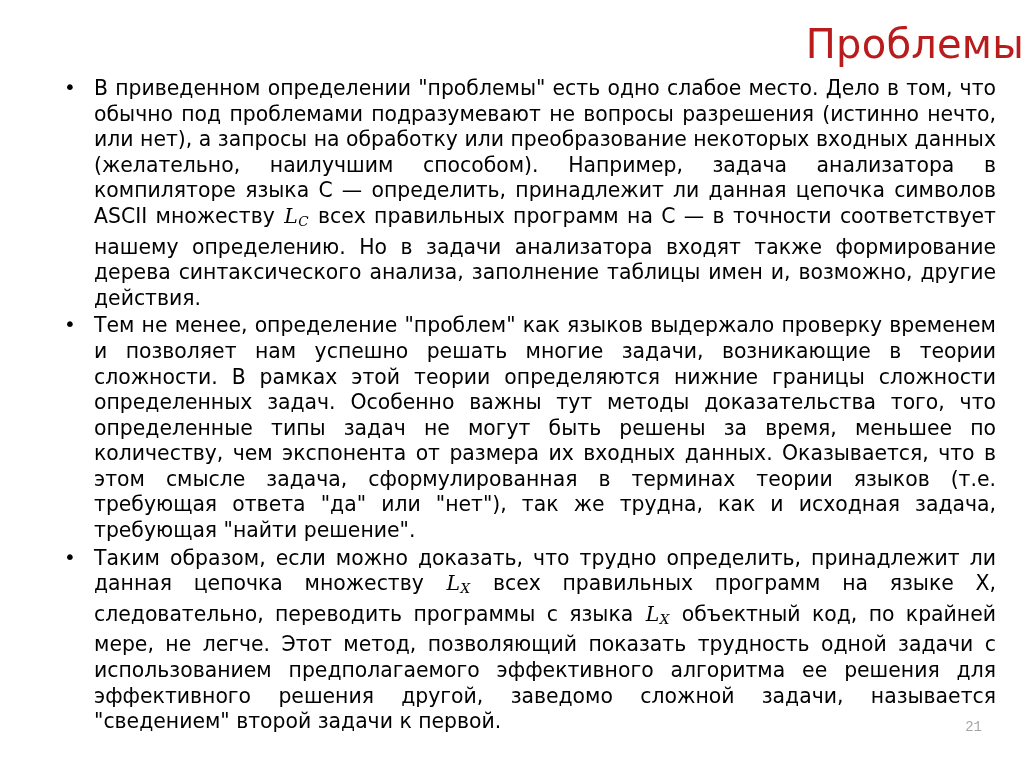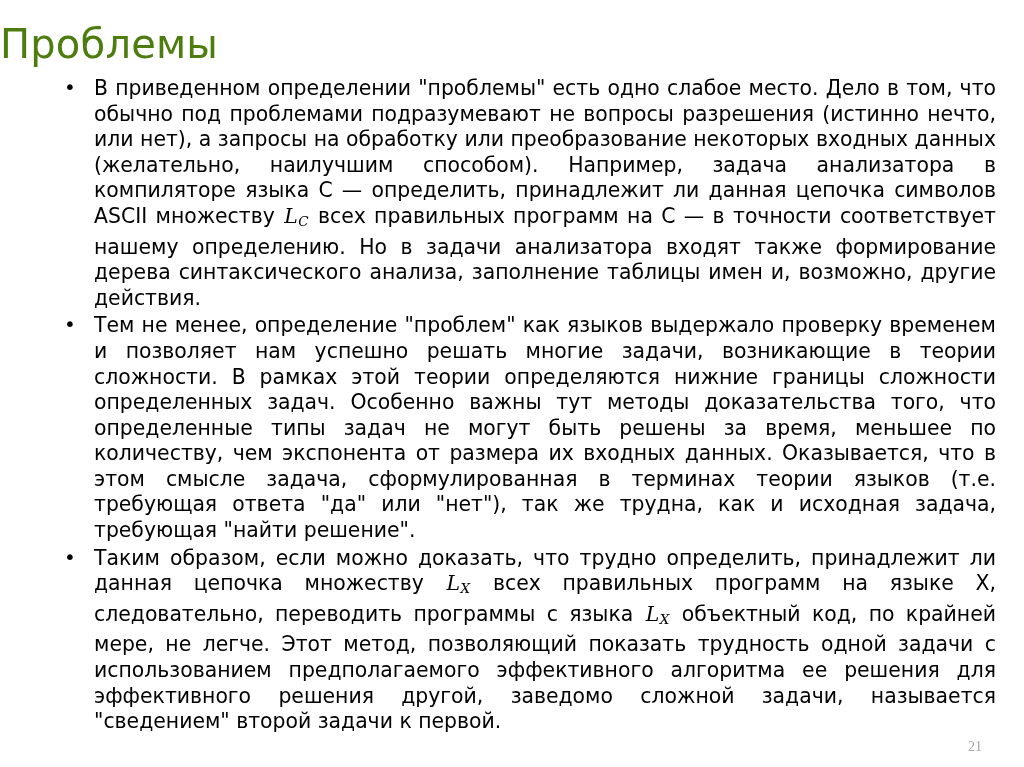--- a/index.html
+++ b/index.html
@@ -16,26 +16,26 @@
     position: relative;
   }
   .slide {
     width: 1024px;
     height: 767px;
     position: relative;
     background: #ffffff;
     box-sizing: border-box;
   }
   .slide-title {
-    text-align: left;
+    text-align: right;
     font-size: 40px;
     font-weight: 400;
     line-height: 1.1;
     letter-spacing: 0.2px;
-    color: #4d7c0f;
+    color: #b91c1c;
     padding-top: 22px;
     margin: 0 0 10px 0;
     font-family: "DejaVu Sans", "Liberation Sans", sans-serif;
   }
   .body-area {
     padding: 0 28px 0 48px;
     box-sizing: border-box;
   }
   ul.bullets {
     list-style: none;
@@ -73,24 +73,24 @@
   .mathvar sub {
     font-family: "DejaVu Serif", "Liberation Serif", serif;
     font-style: italic;
     font-size: 13.5px;
     vertical-align: -0.22em;
     padding-left: 0.5px;
   }
   .page-number {
     position: absolute;
     right: 42px;
-    bottom: 12px;
+    bottom: 32px;
     font-size: 14px;
     color: #a6a6a6;
-    font-family: Liberation Serif, serif;
+    font-family: Liberation Mono, monospace;
   }
 </style>
 </head>
 <body>
 
 <div class="slide">
 
   <h1 class="slide-title">Проблемы</h1>
 
   <div class="body-area">

